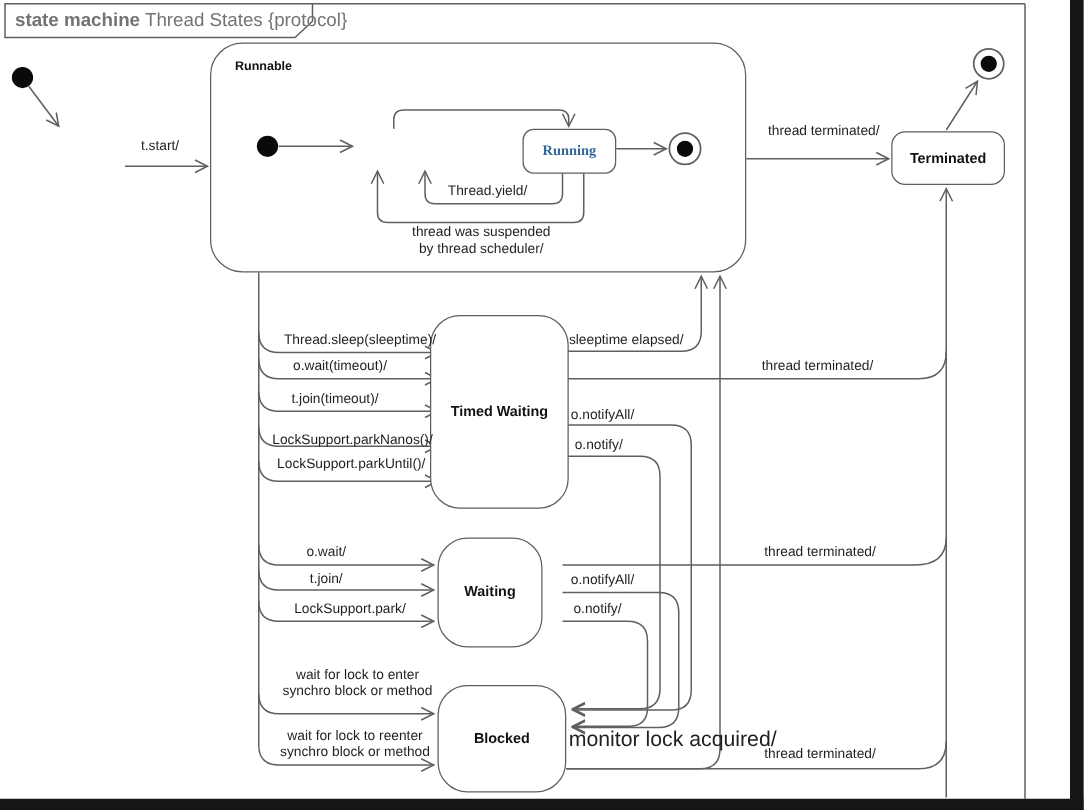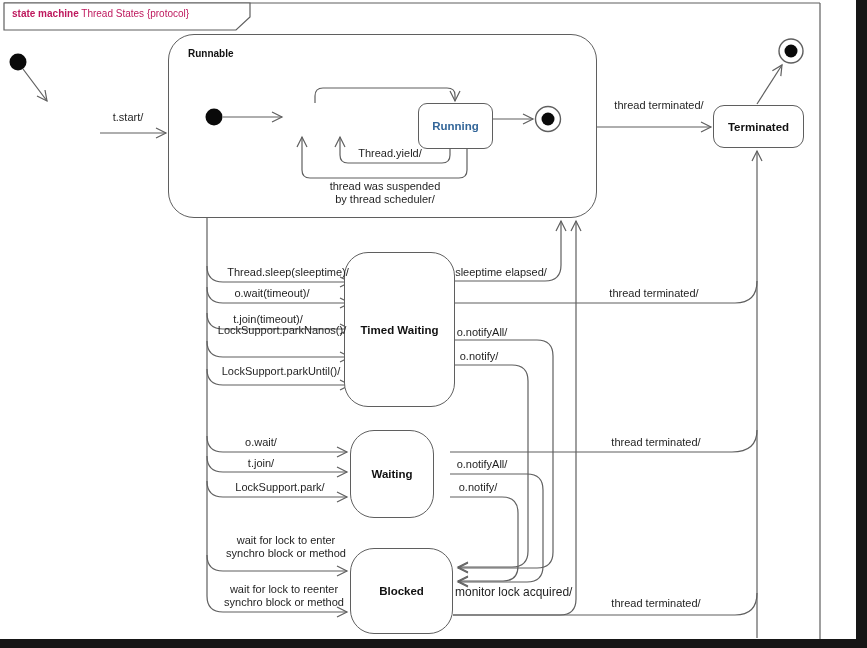--- a/index.html
+++ b/index.html
@@ -9,24 +9,24 @@
   
   .state{position:absolute;box-sizing:border-box;border:1.4px solid #5f5f5f;border-radius:11px;
          background:#fff;display:flex;align-items:center;justify-content:center;
          font-weight:bold;font-size:11.5px;color:#111;}
   .state--sub{border-radius:9px;color:#336699;}
   .state--composite{border-radius:26px;background:#fff;}
   .composite-label{position:absolute;font-weight:bold;font-size:10px;color:#111;}
   
   .lbl{position:absolute;font-size:11px;line-height:12.5px;white-space:nowrap;
        transform:translateX(-50%);text-align:center;color:#1f1f1f;}
-  .lbl-left{position:absolute;font-size:12px;line-height:12.5px;white-space:nowrap;color:#1f1f1f;}
+  .lbl-left{position:absolute;font-size:17px;line-height:12.5px;white-space:nowrap;color:#1f1f1f;}
   .lbl span{display:block;}
   
-  .frame-title{position:absolute;left:12px;top:8px;font-size:10px;white-space:nowrap;color:#be185d;}
+  .frame-title{position:absolute;left:12px;top:8px;font-size:15px;white-space:nowrap;color:#737373;}
   .frame-title .bold{font-weight:bold;}
   .strip{position:absolute;background:#161616;}
   svg{display:block;}
 </style>
 </head>
 <body>
 
 <div class="screen">
 
   <div class="state state--composite" style="left:168px;top:34px;width:429px;height:184px;"></div>
@@ -89,21 +89,21 @@
       <path d="M450,497 L502,497 Q518,497 518,513 L518,566 Q518,581 503,581 L458,581" marker-end="url(#arr)"></path>
 
       <path d="M453,615 L560,615 Q576,615 576,599 L576,221" marker-end="url(#arr)"></path>
     </g>
   </svg>
 
 
   <div class="composite-label" style="left:188px;top:48px;">Runnable</div>
 
 
-  <div class="state state--sub" style="left:418px;top:103px;width:75px;height:46px;">
+  <div class="state state--sub" style="left:418px;top:103px;width:75px;height:36px;font-family:Liberation Serif, serif;">
     <span>Running</span>
   </div>
 
   <div class="state" style="left:344px;top:252px;width:111px;height:155px;border-radius:24px;">
     <span>Timed Waiting</span>
   </div>
 
   <div class="state" style="left:350px;top:430px;width:84px;height:88px;border-radius:24px;">
     <span>Waiting</span>
   </div>
@@ -124,21 +124,21 @@
   <div class="lbl" style="left:385px;top:180px;">
     <span>thread was suspended</span>
     <span>by thread scheduler/</span>
   </div>
 
   <div class="lbl" style="left:659px;top:99px;">thread terminated/</div>
 
   <div class="lbl" style="left:288px;top:266px;">Thread.sleep(sleeptime)/</div>
   <div class="lbl" style="left:272px;top:287px;">o.wait(timeout)/</div>
   <div class="lbl" style="left:268px;top:313px;">t.join(timeout)/</div>
-  <div class="lbl" style="left:282px;top:324px;">LockSupport.parkNanos()/</div>
+  <div class="lbl" style="left:282px;top:346px;">LockSupport.parkNanos()/</div>
   <div class="lbl" style="left:281px;top:365px;">LockSupport.parkUntil()/</div>
 
   <div class="lbl" style="left:501px;top:266px;">sleeptime elapsed/</div>
   <div class="lbl" style="left:654px;top:287px;">thread terminated/</div>
   <div class="lbl" style="left:482px;top:326px;">o.notifyAll/</div>
   <div class="lbl" style="left:479px;top:350px;">o.notify/</div>
 
   <div class="lbl" style="left:261px;top:436px;">o.wait/</div>
   <div class="lbl" style="left:261px;top:457px;">t.join/</div>
   <div class="lbl" style="left:280px;top:481px;">LockSupport.park/</div>

